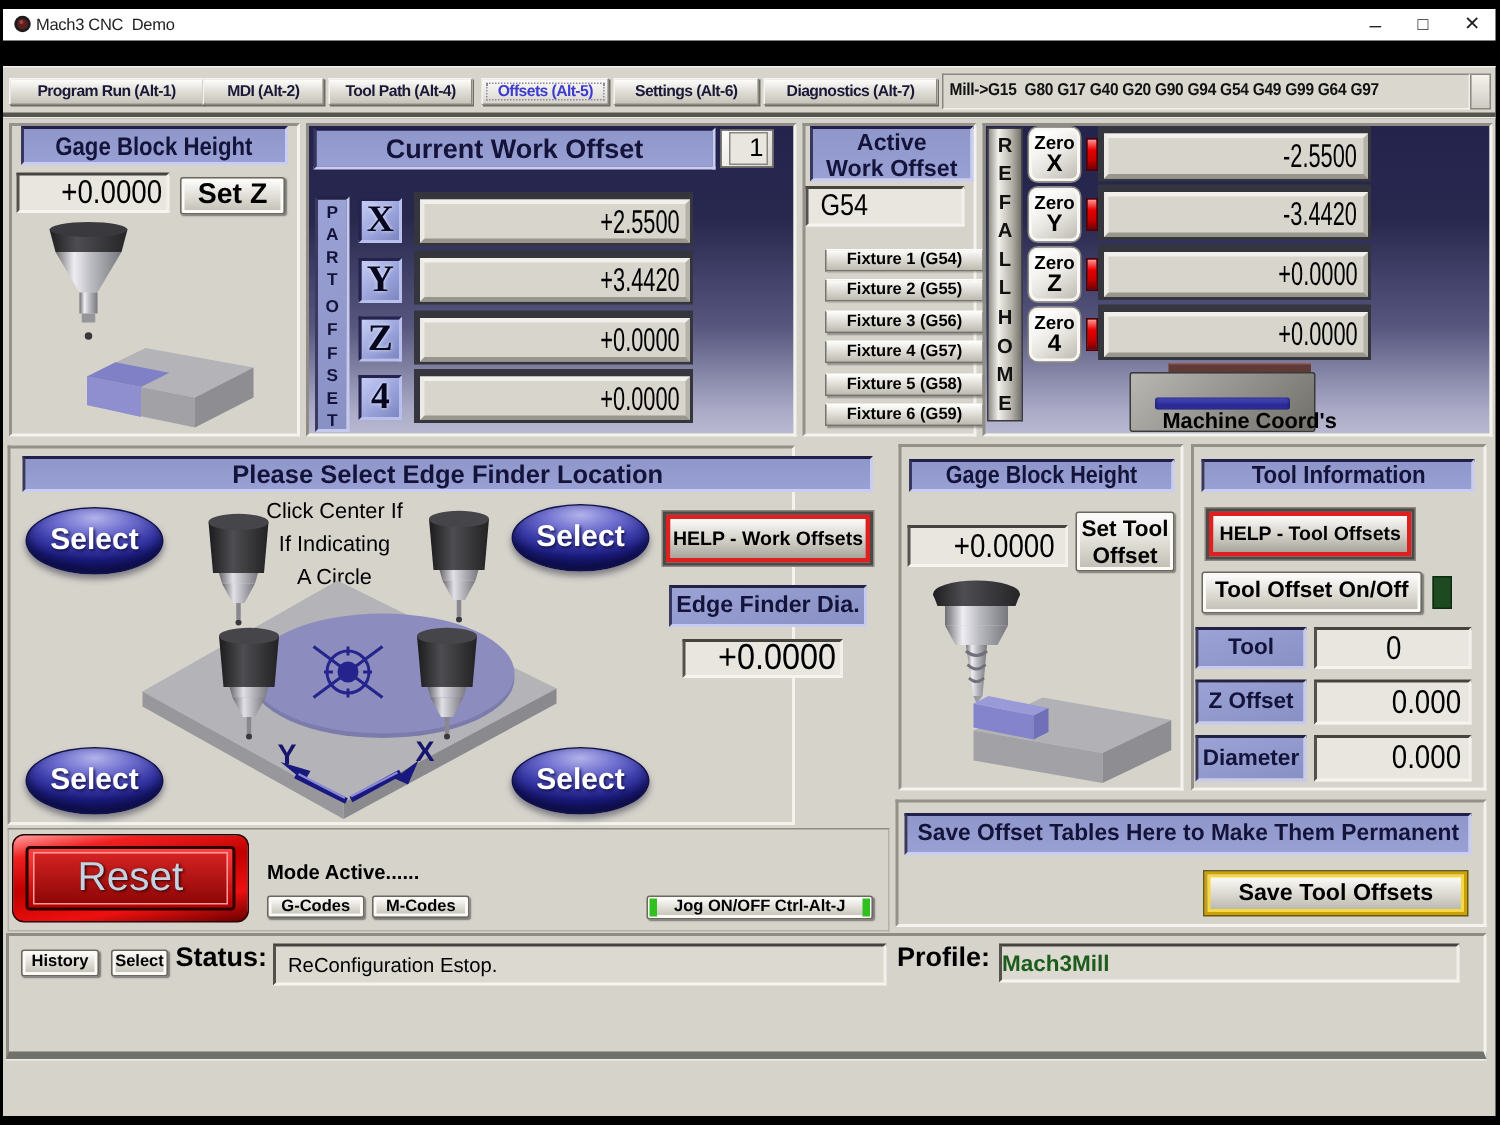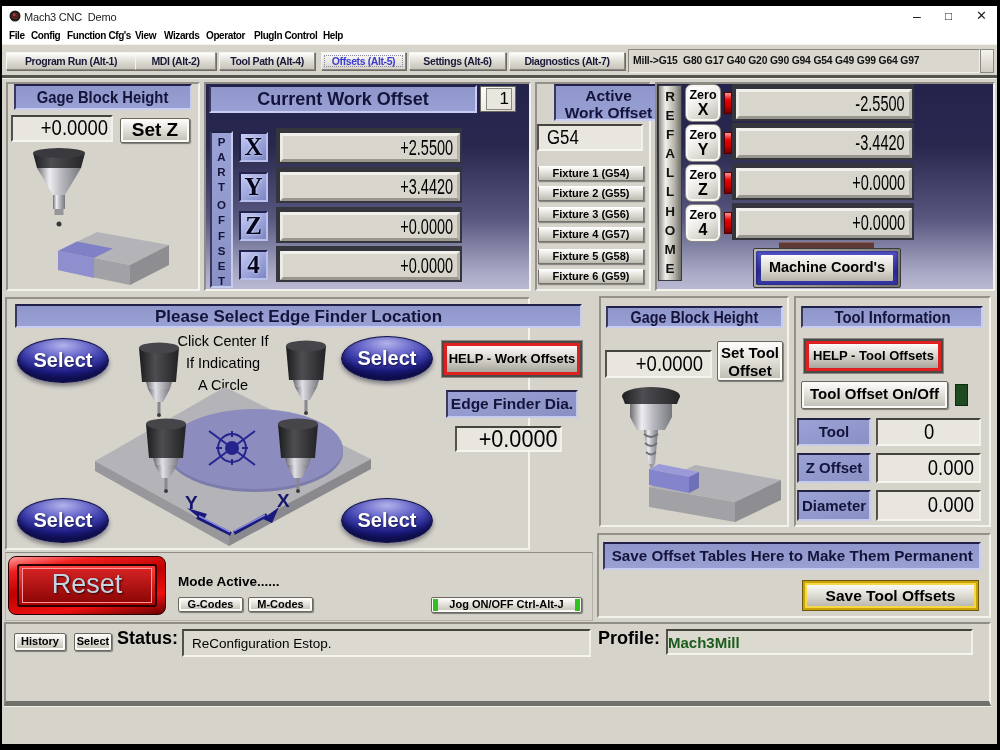--- a/index.html
+++ b/index.html
@@ -21,47 +21,37 @@
 .dro .t { display:inline-block; transform:scaleX(0.66); transform-origin:100% 50%; }
 .sq { display:inline-block; transform:scaleX(0.84); transform-origin:100% 50%; }
 .sql { display:inline-block; transform:scaleX(0.84); transform-origin:0 50%; }
 .sunk { position:absolute; background:#e9e6df; border:2px solid; border-color:#45433d #f2f0ec #f6f4ee #53514b; color:#000; }
 .btn { position:absolute; background:linear-gradient(180deg,#ffffff,#dedbd3 55%,#bfbcb4); border:1px solid #6a685f; box-shadow:inset 0 0 0 2px #fbfaf7, 1px 1px 1px rgba(50,50,50,.55); border-radius:2px; font-weight:bold; color:#000; text-align:center; }
 .lbl { position:absolute; background:linear-gradient(160deg,#9ba2d6,#8890c4); border:2px solid; border-color:#222244 #c6caec #c6caec #3a3a60; color:#14143a; font-weight:bold; text-align:center; }
 .axis { position:absolute; width:29px; height:30px; background:linear-gradient(135deg,#c6cdf5 0%,#97a0d8 60%,#7d86c0 100%); border:2px solid; border-color:#23234e #b9c0ee #b9c0ee #23234e; color:#06061e; font-family:"Liberation Serif",serif; font-weight:bold; font-size:25px; line-height:25px; text-align:center; text-shadow:0 0 3px rgba(235,240,255,0.95); }
 .oval { position:absolute; width:92px; height:45px; border-radius:50%; background:radial-gradient(ellipse 85% 75% at 50% 15%, #b2b2ea 0%, #7474d2 30%, #3c3caa 60%, #1c1c80 85%, #15156e 100%); border:1px solid #12124a; box-shadow:0 3px 4px rgba(40,40,60,.5), inset 0 -4px 7px rgba(8,8,40,.65); color:#fff; font-weight:bold; font-size:20px; text-align:center; line-height:43px; text-shadow:1px 1px 2px #15154a; }
 .zero { position:absolute; width:36px; height:38px; background:linear-gradient(145deg,#ffffff 20%,#e8e6e0 55%,#b9b6ae 100%); border:1px solid #8a8880; border-radius:7px; box-shadow:inset 0 0 0 2px #f8f7f4; color:#000; text-align:center; font-weight:bold; }
 .led { position:absolute; width:8px; height:22px; background:linear-gradient(180deg,#ff9898 0%,#e80000 35%,#c00000 70%,#700000 100%); border:1px solid #500000; }
-.fixbtn { position:absolute; width:106px; height:15px; background:linear-gradient(180deg,#fcfcfa,#d8d5cd 60%,#bDbAb2); border:1px solid #76746c; border-top-color:#fff; box-shadow:1px 1px 1px rgba(60,60,60,.5); font-size:11px; font-weight:bold; text-align:center; line-height:13px; color:#000; }
+.fixbtn { position:absolute; width:106px; height:15px; background:linear-gradient(180deg,#fcfcfa,#d8d5cd 60%,#bDbAb2); border:1px solid #76746c; border-top-color:#fff; box-shadow:1px 1px 1px rgba(60,60,60,.5); font-size:11px; font-weight:bold; text-align:center; line-height:13px; color:#000;margin-left:12px; }
 .goldbtn { position:absolute; border:2px solid #caa208; outline:1px solid #6a5a10; background:linear-gradient(180deg,#fffffd,#dad7cf 55%,#b5b2aa); box-shadow:inset 0 0 0 2px #f5d844; font-weight:bold; font-size:15.5px; color:#000; text-align:center; }
 </style>
 </head>
 <body>
 <div id="win">
   <div id="titlebar" class="p">
     <svg class="p" style="left:7px;top:4px" width="12" height="12">
         <circle cx="6" cy="6" r="5.5" fill="#1c1c1c"></circle>
         <circle cx="6" cy="6" r="3.6" fill="#5a2020"></circle>
         <circle cx="5.2" cy="4.7" r="1.4" fill="#a04040"></circle>
       </svg>
     <span class="p" style="left:22px;top:5px;font-size:11px;letter-spacing:-0.2px;color:#222">Mach3 CNC&nbsp; Demo</span>
     <span class="p" style="left:911px;top:2px;font-size:14px;color:#222">–</span>
     <span class="p" style="left:943px;top:3px;font-size:12px;color:#222">□</span>
     <span class="p" style="left:974px;top:2px;font-size:13px;color:#222">✕</span>
   </div>
-  <div id="menubar" class="p">
-    <span class="mitem" style="left:7px">File</span>
-    <span class="mitem" style="left:29px">Config</span>
-    <span class="mitem" style="left:65px">Function Cfg's</span>
-    <span class="mitem" style="left:133px">View</span>
-    <span class="mitem" style="left:162px">Wizards</span>
-    <span class="mitem" style="left:204px">Operator</span>
-    <span class="mitem" style="left:252px">PlugIn Control</span>
-    <span class="mitem" style="left:321px">Help</span>
-  </div>
   <div id="tabrow" class="p">
     <div class="tabbtn" style="left:4px;width:130px">Program Run (Alt-1)</div>
     <div class="tabbtn" style="left:133px;width:81px">MDI (Alt-2)</div>
     <div class="tabbtn" style="left:217px;width:96px">Tool Path (Alt-4)</div>
     <div class="tabbtn" style="left:319px;width:85px;color:#3b3bd0;background:linear-gradient(180deg,#fbfaf7,#eae8e2 55%,#d6d3cb);outline:1px dotted #8a88a0;outline-offset:-4px">Offsets (Alt-5)</div>
     <div class="tabbtn" style="left:407px;width:97px">Settings (Alt-6)</div>
     <div class="tabbtn" style="left:507px;width:116px">Diagnostics (Alt-7)</div>
     <div class="p" style="left:626px;top:4px;width:352px;height:24px;background:#dad7cf;border:1px solid #8a8880;border-bottom-color:#f2f0ea;border-right-color:#f2f0ea"></div>
     <span class="p" style="left:631px;top:9px;font-size:11.5px;font-weight:bold;letter-spacing:-0.2px;color:#111;display:inline-block;transform:scaleX(0.9);transform-origin:0 50%;white-space:nowrap">Mill-&gt;G15&nbsp; G80 G17 G40 G20 G90 G94 G54 G49 G99 G64 G97</span>
     <div class="p" style="left:978px;top:4px;width:14px;height:24px;background:linear-gradient(180deg,#f5f3ed,#cfccc4);border:1px solid #8a8880"></div>
@@ -118,21 +108,21 @@
       </div>
     <div class="dwrap" style="left:70px;top:123px;width:186px;height:36px">
         <div class="dro"><span class="t">+0.0000</span></div>
       </div>
     <div class="dwrap" style="left:70px;top:162px;width:186px;height:36px">
         <div class="dro"><span class="t">+0.0000</span></div>
       </div>
   </div>
 
   <div class="panel" id="pC" style="left:535px;top:82px;width:116px;height:209px">
-    <div class="hdr" style="left:17px;top:0px;width:109px;height:37px;font-size:15.5px;line-height:17px;padding-top:1px">Active<br>Work Offset</div>
+    <div class="hdr" style="left:3px;top:0px;width:109px;height:37px;font-size:15.5px;line-height:17px;padding-top:1px">Active<br>Work Offset</div>
     <div class="sunk" style="left:0px;top:40px;width:106px;height:27px;font-size:20px;line-height:22px;padding-left:8px"><span class="sql">G54</span></div>
     <div class="fixbtn" style="left:1px;top:82px">Fixture 1 (G54)</div>
     <div class="fixbtn" style="left:1px;top:102px">Fixture 2 (G55)</div>
     <div class="fixbtn" style="left:1px;top:123px">Fixture 3 (G56)</div>
     <div class="fixbtn" style="left:1px;top:143px">Fixture 4 (G57)</div>
     <div class="fixbtn" style="left:1px;top:165px">Fixture 5 (G58)</div>
     <div class="fixbtn" style="left:1px;top:185px">Fixture 6 (G59)</div>
   </div>
 
   <div class="dpanel" id="pD" style="left:655px;top:82px;width:340px;height:209px">
@@ -163,21 +153,21 @@
     <div class="dwrap" style="left:75px;top:39px;width:182px;height:37px">
         <div class="dro"><span class="t">-3.4420</span></div>
       </div>
     <div class="dwrap" style="left:75px;top:79px;width:182px;height:37px">
         <div class="dro"><span class="t">+0.0000</span></div>
       </div>
     <div class="dwrap" style="left:75px;top:119px;width:182px;height:37px">
         <div class="dro"><span class="t">+0.0000</span></div>
       </div>
     <div class="p" style="left:122px;top:158px;width:95px;height:6px;background:#5f3a36;border-top:1px solid #8a5c54"></div>
-    <div class="p" style="left:96px;top:164px;width:148px;height:40px;background:linear-gradient(135deg,#b9b7b1,#716f69);border:1px solid #3a3a38;border-radius:2px;padding:2px">
+    <div class="p" style="left:96px;top:164px;width:124px;height:40px;background:linear-gradient(135deg,#b9b7b1,#716f69);border:1px solid #3a3a38;border-radius:2px;padding:16px">
       <div style="width:100%;height:100%;background:linear-gradient(180deg,#5656c8,#2a2a96 60%,#3a3aa8);border-radius:2px;padding:4px 5px;box-shadow:inset 0 0 3px #15155a">
         <div style="width:100%;height:100%;background:linear-gradient(180deg,#fbfbf9,#dddad2 55%,#b5b2aa);border-radius:1px;font-weight:bold;font-size:14.5px;text-align:center;line-height:24px;color:#000;white-space:nowrap">Machine Coord's</div>
       </div>
     </div>
   </div>
 
   <div class="panel" id="pE" style="left:5px;top:297px;width:525px;height:253px">
     <div class="hdr" style="left:8px;top:5px;width:567px;height:24px;font-size:17px;line-height:21px">Please Select Edge Finder Location</div>
     <div class="p" style="left:136px;top:31px;width:160px;text-align:center;font-size:14.5px;font-weight:normal;color:#000;line-height:22px">Click Center If<br>If Indicating<br>A Circle</div>
     <div class="oval" style="left:10px;top:39px">Select</div>

